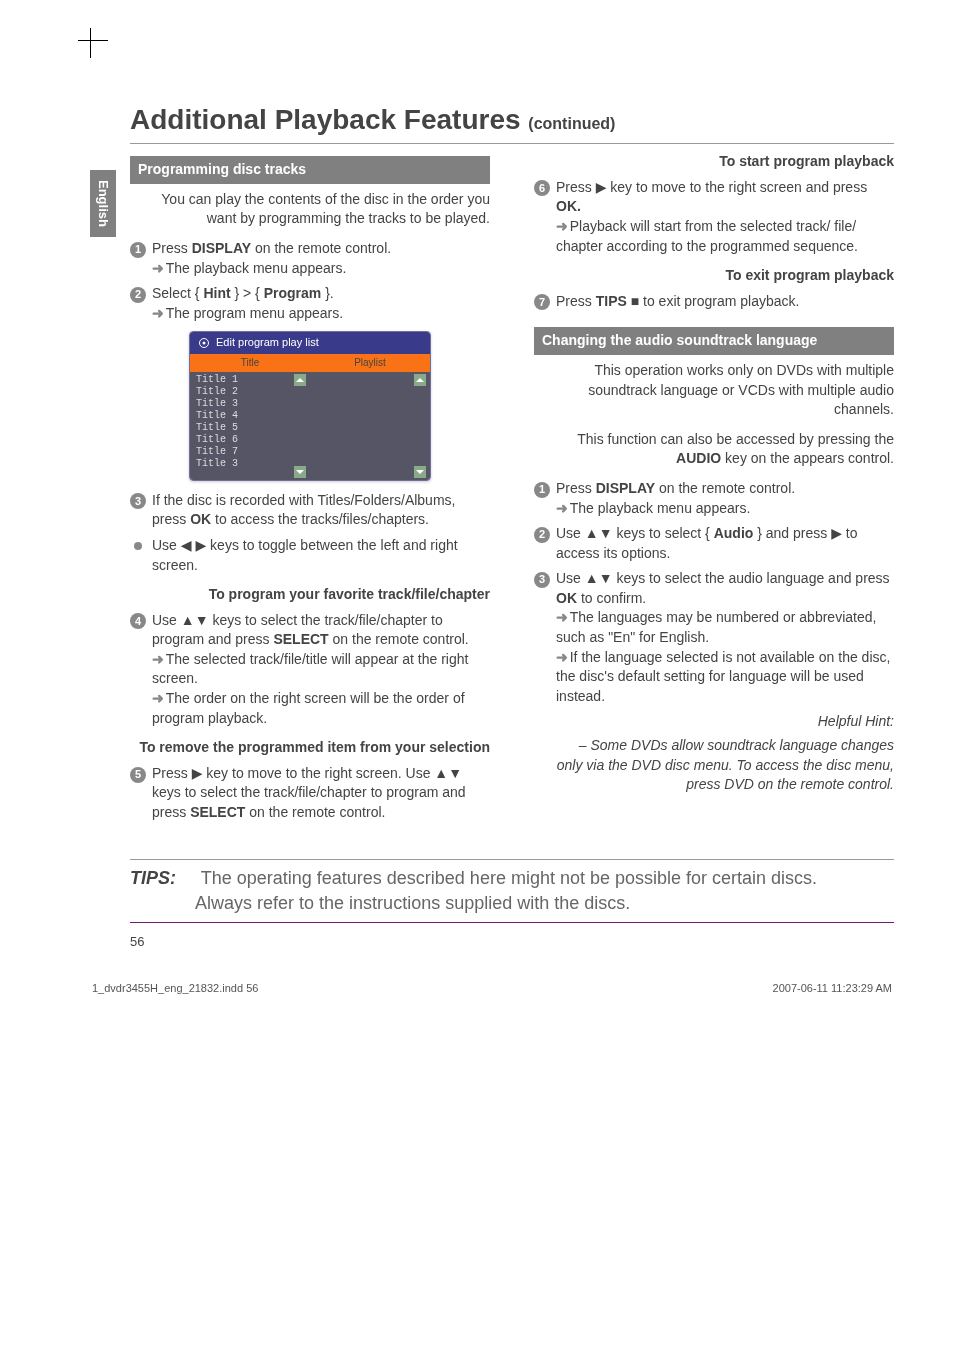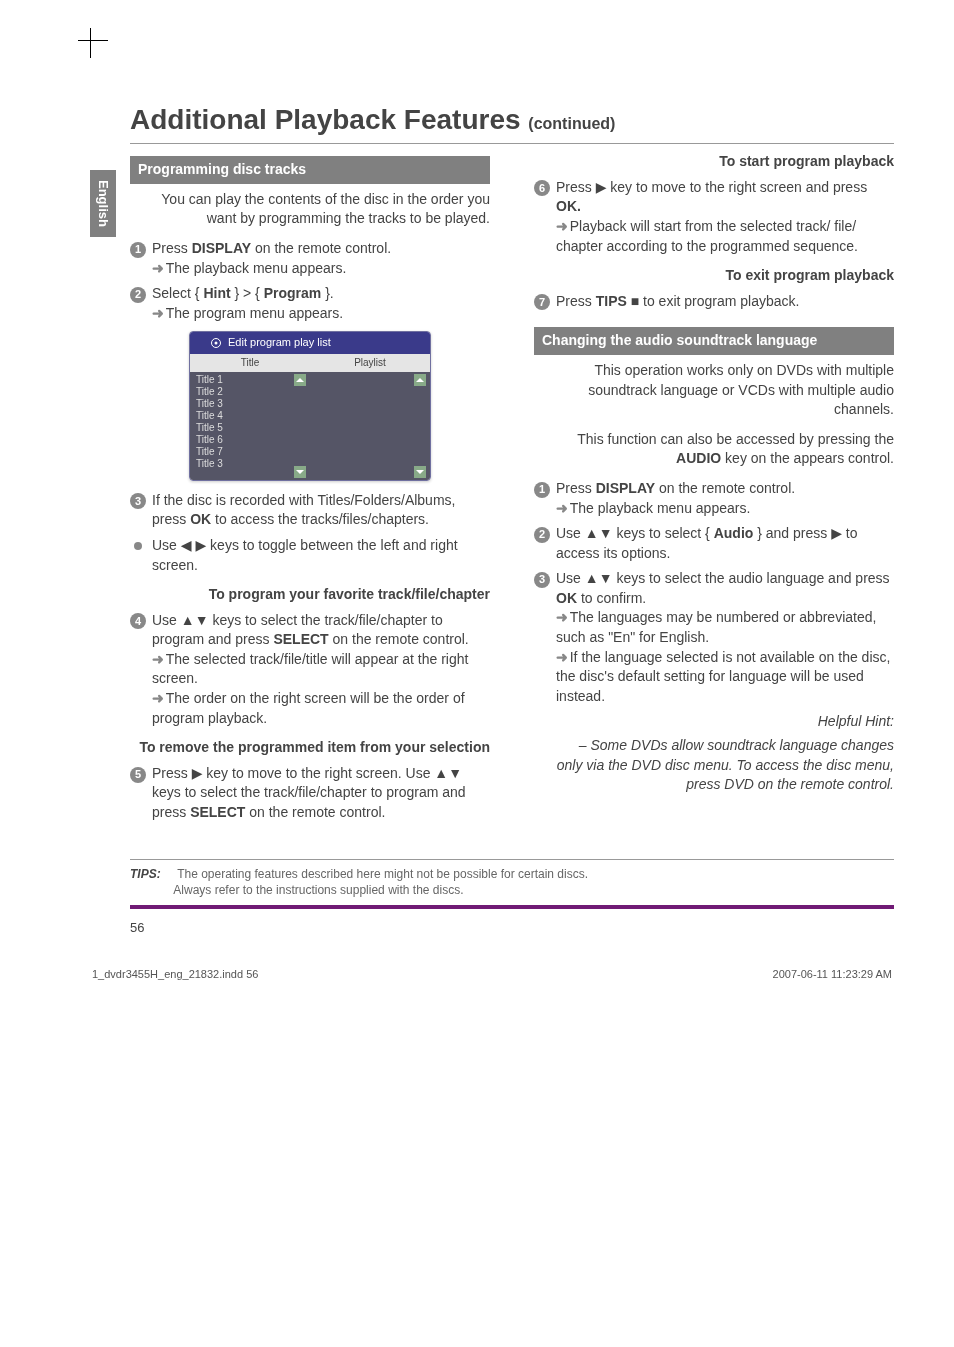--- a/index.html
+++ b/index.html
@@ -104,66 +104,67 @@
     margin: 8px auto 10px auto;
     border-radius: 4px;
     overflow: hidden;
     font-size: 11px;
     box-shadow: 0 1px 3px rgba(0,0,0,0.2);
     border: 1px solid #7070a0;
   }
   .playlist-title {
     background: #3a3a8a;
     color: #fff;
-    padding: 3px 20px;
+    padding: 3px 8px;
     font-size: 11px;
     display:flex;
     align-items:center;
     gap:6px;
   }
   .playlist-title svg { width:12px; height:12px; }
   .playlist-head {
     display: flex;
-    background: #e5e5e5;
+    background: #f97316;
     color: #444;
     font-size: 10px;
   }
   .playlist-head > div { flex:1; text-align:center; padding:2px;}
   .playlist-body {
     display:flex;
     background:#556;
     height: 108px;
   }
   .playlist-body .list {
     flex:1;
     position:relative;
     color:#ddd;
     padding: 2px 6px;
     font-size:10px;
+    font-family:Liberation Mono, monospace;
   }
   .playlist-body .list div { line-height:1.2; }
   .scroll-btn {
     position:absolute;
     right:4px;
     background:#8a8;
     width:12px;height:12px;
     display:flex;align-items:center;justify-content:center;
   }
   .scroll-btn.up { top: 2px; }
   .scroll-btn.down { bottom: 2px; }
   .scroll-btn::after { content:''; width:0;height:0;border-left:4px solid transparent;border-right:4px solid transparent;}
   .scroll-btn.up::after{ border-bottom:4px solid #fff;}
   .scroll-btn.down::after{ border-top:4px solid #fff;}
 
   .tips-box {
     border-top:1px solid #999;
-    border-bottom:4px solid #701a75;
+    border-bottom:1px solid #701a75;
     margin: 30px 0 10px 40px;
     padding: 6px 0;
-    font-size:12px;
+    font-size:18px;
     color:#666;
   }
   .tips-box b { font-style: italic; }
   .page-num { font-size:13px; color:#444; margin-left:40px; margin-top:8px;}
   .footer {
     display:flex; justify-content:space-between;
     font-size:11px; color:#555;
     margin: 30px 0 0 0;
     padding: 0 2px;
   }

